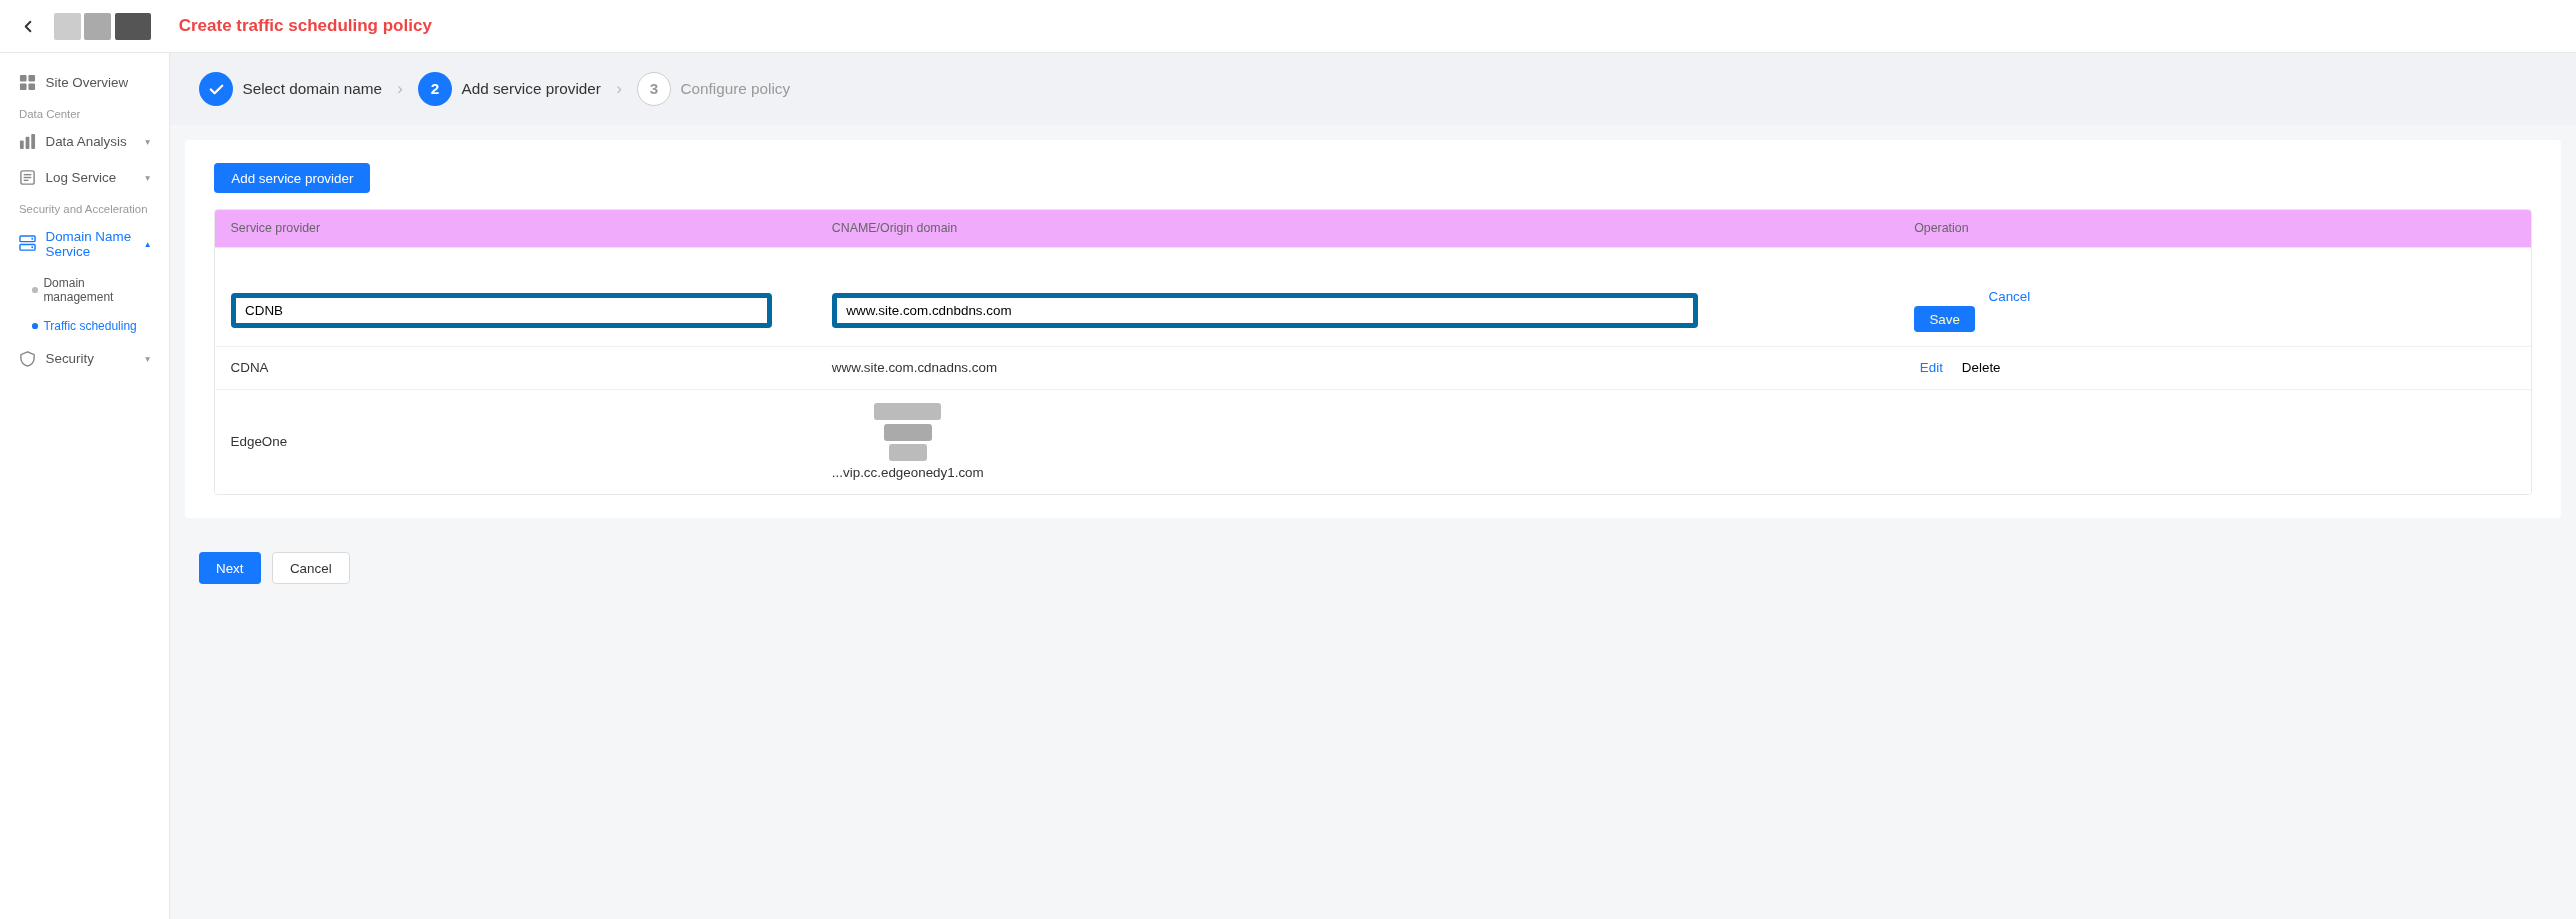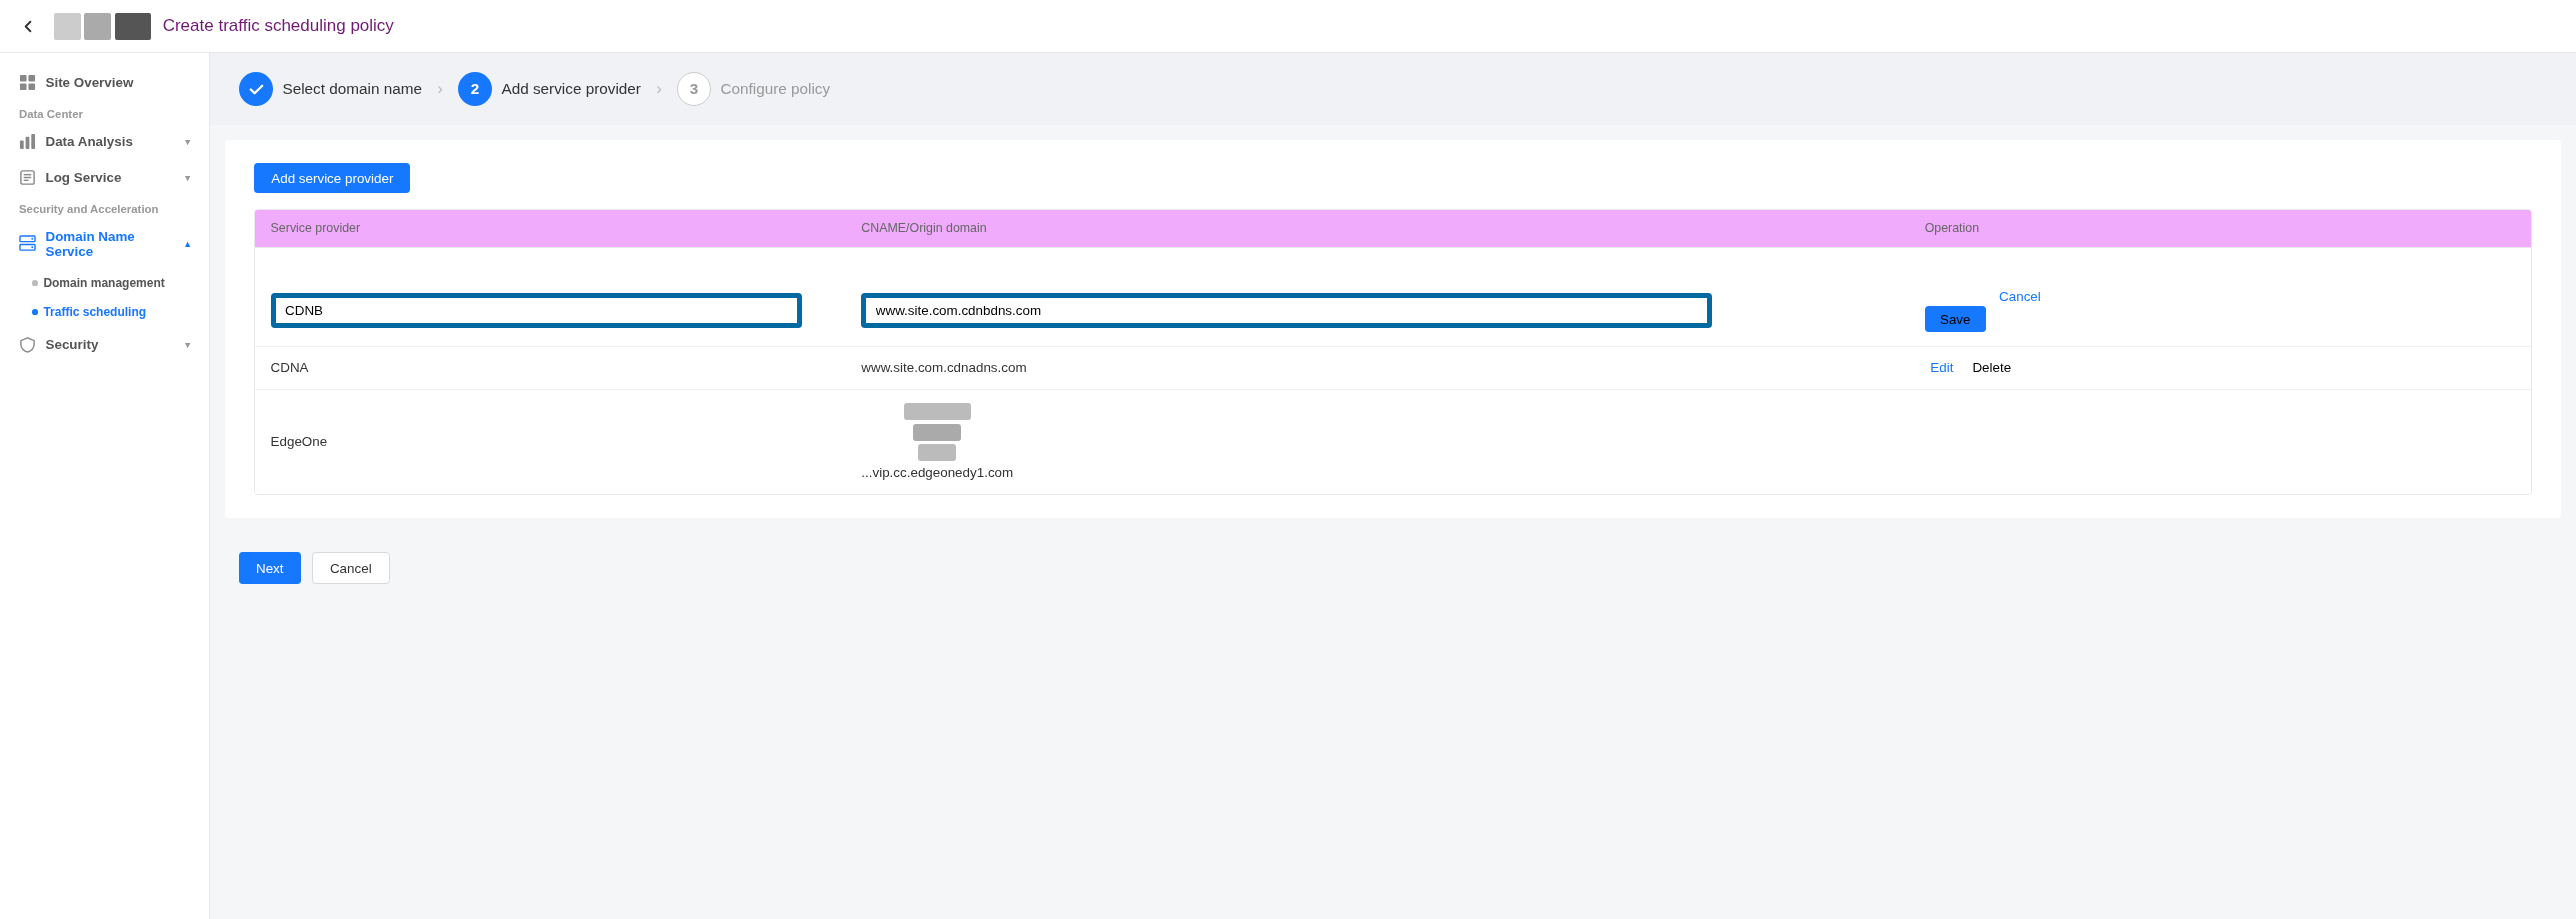--- a/index.html
+++ b/index.html
@@ -5,27 +5,27 @@
     * { box-sizing: border-box; margin: 0; padding: 0; }
     body { font-family: -apple-system, BlinkMacSystemFont, 'Segoe UI', sans-serif; font-size: 13.4px; color: #333; background: #f5f6f7; display: flex; flex-direction: column; height: 100vh; }
 
     
     .topbar { display: flex; align-items: center; padding: 0 15.3px; height: 53px; background: #fff; border-bottom: 1px solid #e8e8e8; gap: 11.4px; }
     .topbar-back { width: 27px; height: 27px; display: flex; align-items: center; justify-content: center; cursor: pointer; color: #333; }
     .topbar-icons { display: flex; gap: 3.8px; }
     .topbar-icon-box { width: 27px; height: 27px; background: #ccc; border-radius: 1.9px; }
     .topbar-icon-box2 { width: 27px; height: 27px; background: #aaa; border-radius: 1.9px; }
     .topbar-icon-box3 { width: 36px; height: 27px; background: #555; border-radius: 1.9px; }
-    .topbar-title { font-size: 17px; font-weight: 400; color: #701a75; }
+    .topbar-title { font-size: 17px; font-weight: 700; color: #ef4444; margin-left: 16px; }
 
     
     .layout { display: flex; flex: 1; overflow: hidden; }
 
     
-    .sidebar { width: 210px; background: #fff; border-right: 1px solid #e8e8e8; overflow-y: auto; padding: 11.4px 0; flex-shrink: 0; font-weight: bold; }
+    .sidebar { width: 170px; background: #fff; border-right: 1px solid #e8e8e8; overflow-y: auto; padding: 11.4px 0; flex-shrink: 0; }
     .sidebar-item { display: flex; align-items: center; gap: 9.5px; padding: 9.5px 19px; cursor: pointer; color: #555; font-size: 13.4px; }
     .sidebar-item.active { color: #1677ff; }
     .sidebar-item svg { flex-shrink: 0; }
     .sidebar-group-label { padding: 7.6px 19px 3.8px; font-size: 11.4px; color: #999; }
     .sidebar-sub-item { padding: 7.6px 19px 7.6px 32px; cursor: pointer; color: #555; font-size: 12px; display: flex; align-items: center; gap: 5.7px; }
     .sidebar-sub-item.active { color: #1677ff; }
     .sidebar-chevron { margin-left: auto; font-size: 9.5px; color: #999; }
     .sidebar-dot { width: 5.7px; height: 5.7px; border-radius: 50%; background: #bbb; flex-shrink: 0; }
     .sidebar-dot.active { background: #1677ff; }
 
@@ -42,21 +42,21 @@
     .step-label { font-size: 15.3px; font-weight: 500; color: #333; }
     .step-label.inactive { color: #999; font-weight: 400; }
     .step-arrow { color: #bbb; font-size: 17px; margin: 0 3.8px; }
 
     
     .content { padding: 23px 29px; background: #fff; margin: 15.3px; border-radius: 3.8px; }
 
     
     .btn-primary { background: #1677ff; color: #fff; border: none; border-radius: 3.8px; padding: 7.6px 17px; font-size: 13.4px; cursor: pointer; font-weight: 500; }
     .btn-default { background: #fff; color: #333; border: 1px solid #d9d9d9; border-radius: 3.8px; padding: 7.6px 17px; font-size: 13.4px; cursor: pointer; }
-    .btn-save { background: #1677ff; color: #000000; border: none; border-radius: 3.8px; padding: 5.7px 15.3px; font-size: 13.4px; cursor: pointer; margin-top: 45px; }
+    .btn-save { background: #1677ff; color: #fef9c3; border: none; border-radius: 3.8px; padding: 5.7px 15.3px; font-size: 13.4px; cursor: pointer; margin-top: 45px; }
     .btn-link { background: none; border: none; color: #1677ff; cursor: pointer; font-size: 13.4px; padding: 0 5.7px; }
     .btn-link-danger { color: #000000; }
 
     
     .table-wrap { margin-top: 15.3px; border: 1px solid #e8e8e8; border-radius: 3.8px; overflow: hidden; }
     .table-header { display: grid; grid-template-columns: 1fr 1.8fr 1fr; padding: 11.4px 15.3px; background: #f0abfc; border-bottom: 1px solid #e8e8e8; }
     .table-col-label { font-size: 12.4px; color: #666; font-weight: 500; }
     .table-row-grid { display: grid; grid-template-columns: 1fr 1.8fr 1fr; padding: 13.4px 15.3px; border-bottom: 1px solid #f0f0f0; align-items: center; background: #fff; }
     .table-row-grid:last-child { border-bottom: none; }
     .table-cell { font-size: 13.4px; color: #333; }

